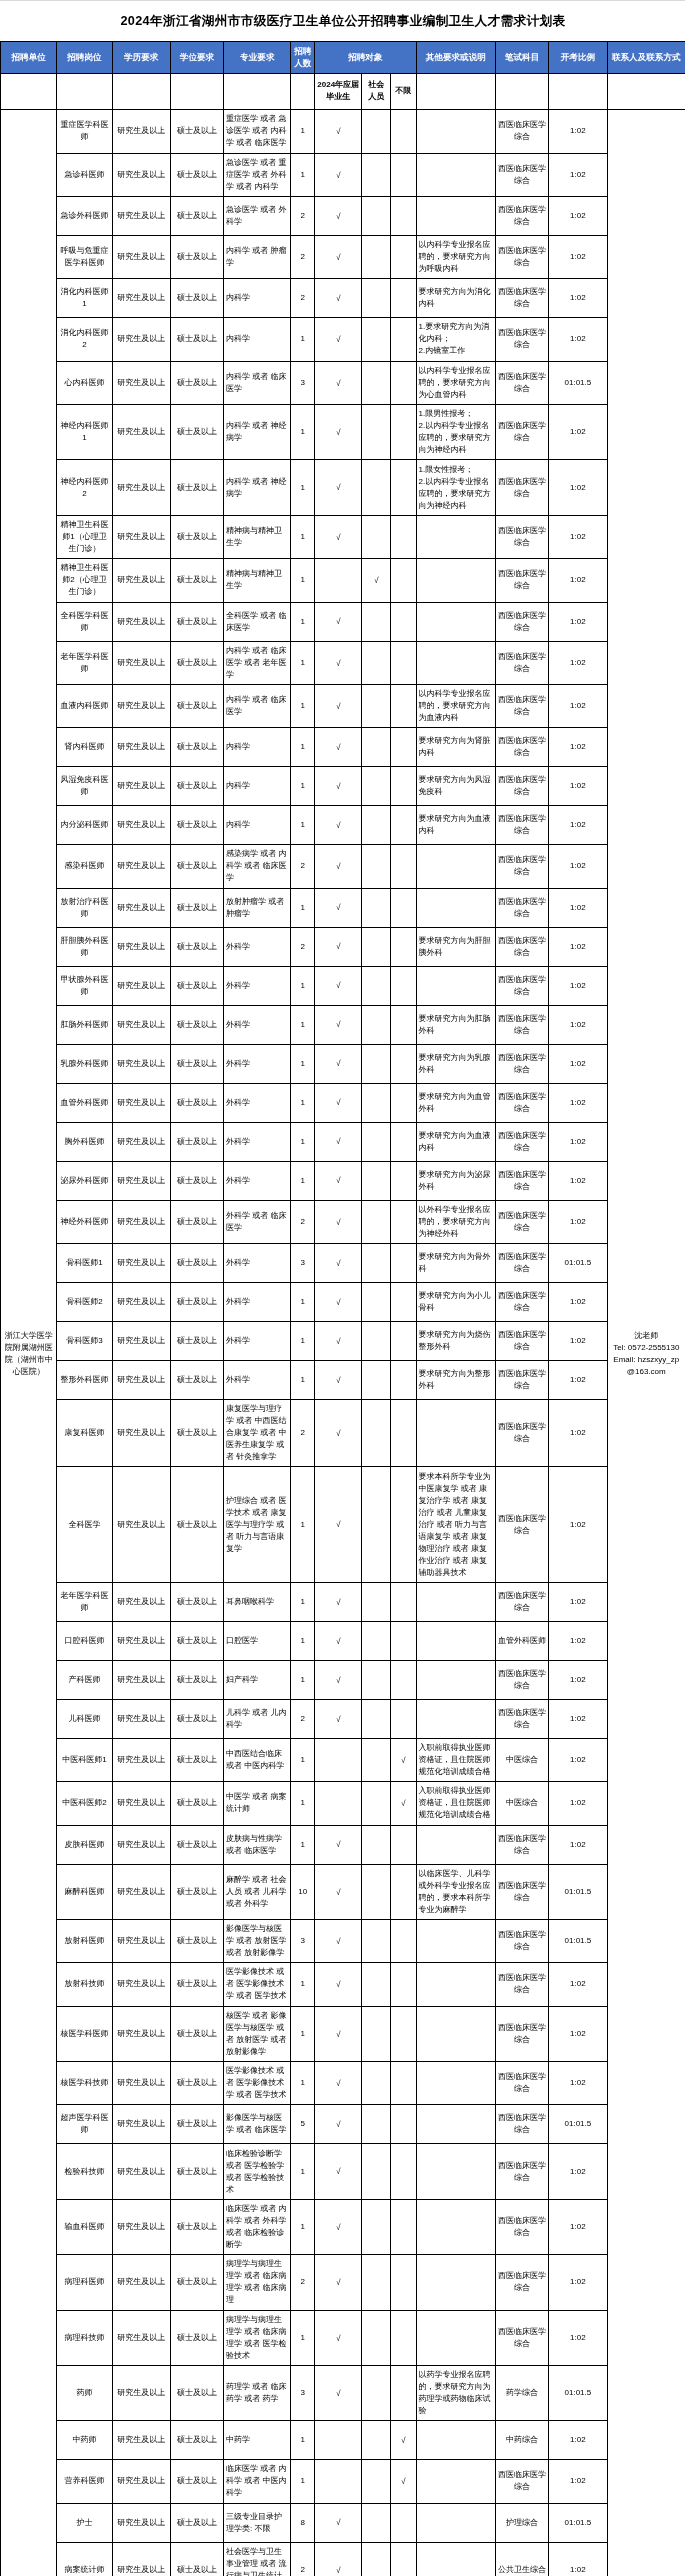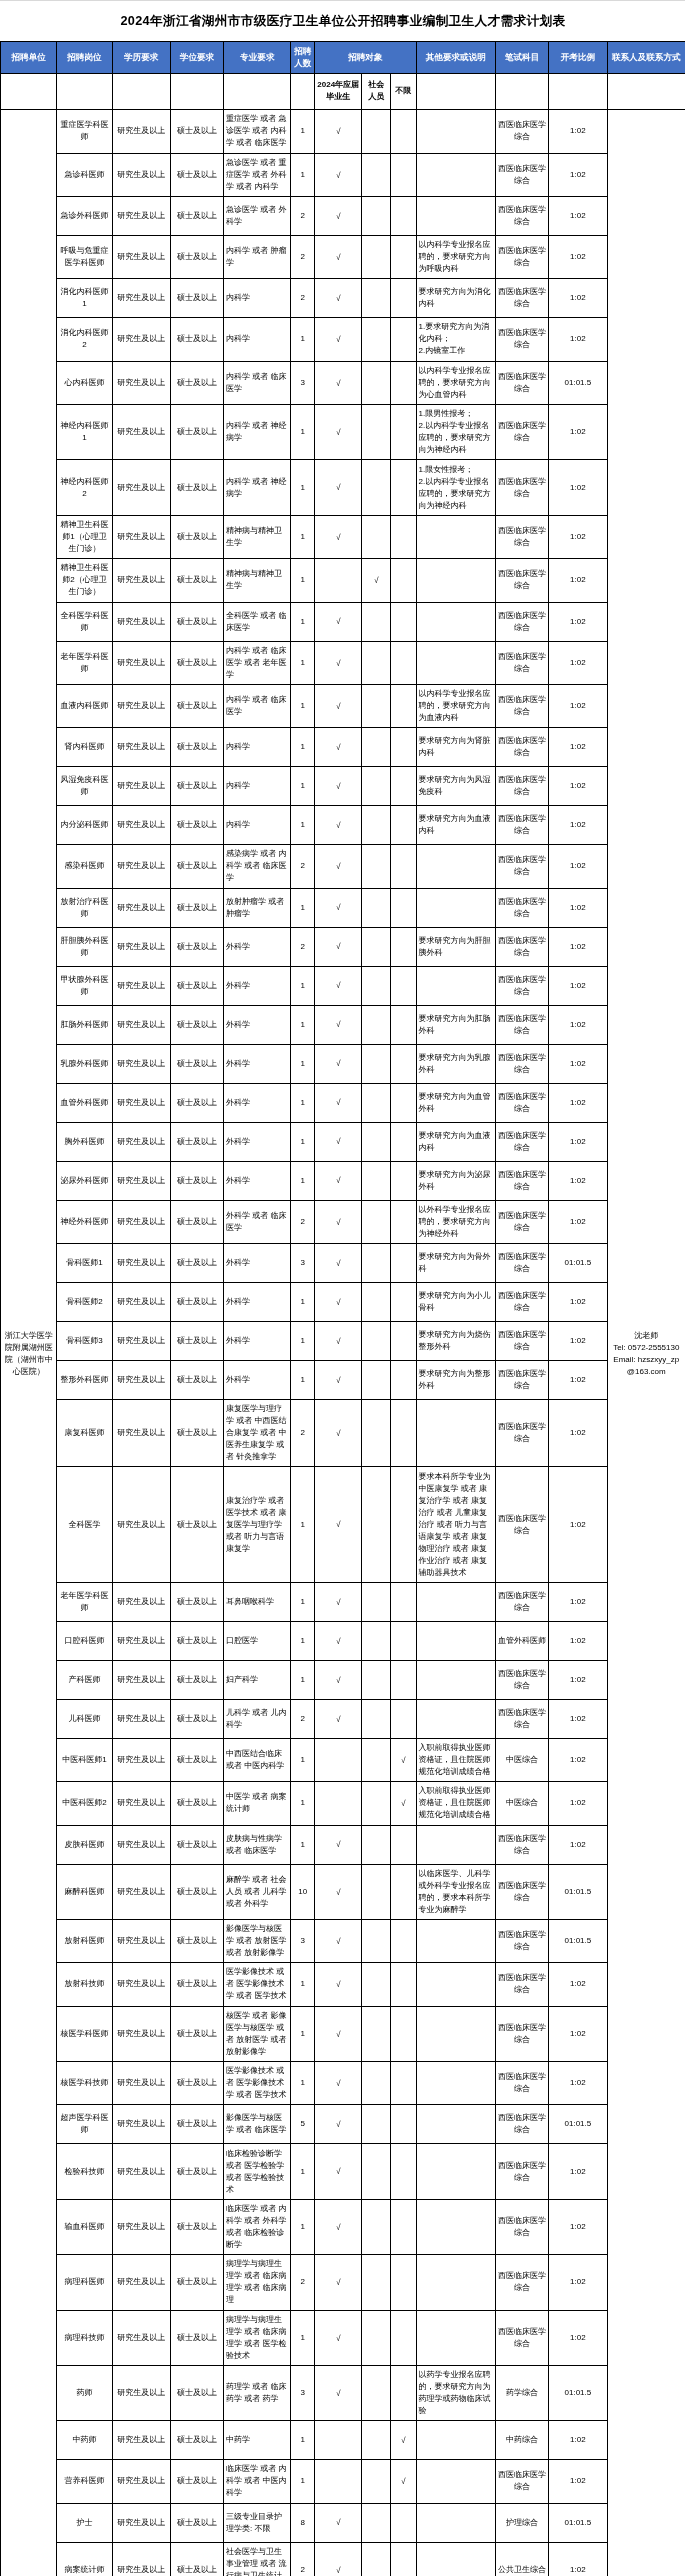--- a/index.html
+++ b/index.html
@@ -491,21 +491,21 @@
           <td></td>
           <td></td>
           <td class="left"></td>
           <td>西医临床医学综合</td>
           <td>1:02</td>
         </tr>
         <tr>
           <td>全科医学</td>
           <td>研究生及以上</td>
           <td>硕士及以上</td>
-          <td class="left">康复治疗学 或者 医学技术 或者 康复医学与理疗学 或者 听力与言语康复学</td>
+          <td class="left">护理综合 或者 医学技术 或者 康复医学与理疗学 或者 听力与言语康复学</td>
           <td>1</td>
           <td class="tick">√</td>
           <td></td>
           <td></td>
           <td class="left">要求本科所学专业为中医康复学 或者 康复治疗学 或者 康复治疗 或者 儿童康复治疗 或者 听力与言语康复学 或者 康复物理治疗 或者 康复作业治疗 或者 康复辅助器具技术</td>
           <td>西医临床医学综合</td>
           <td>1:02</td>
         </tr>
         <tr>
           <td>老年医学科医师</td>

